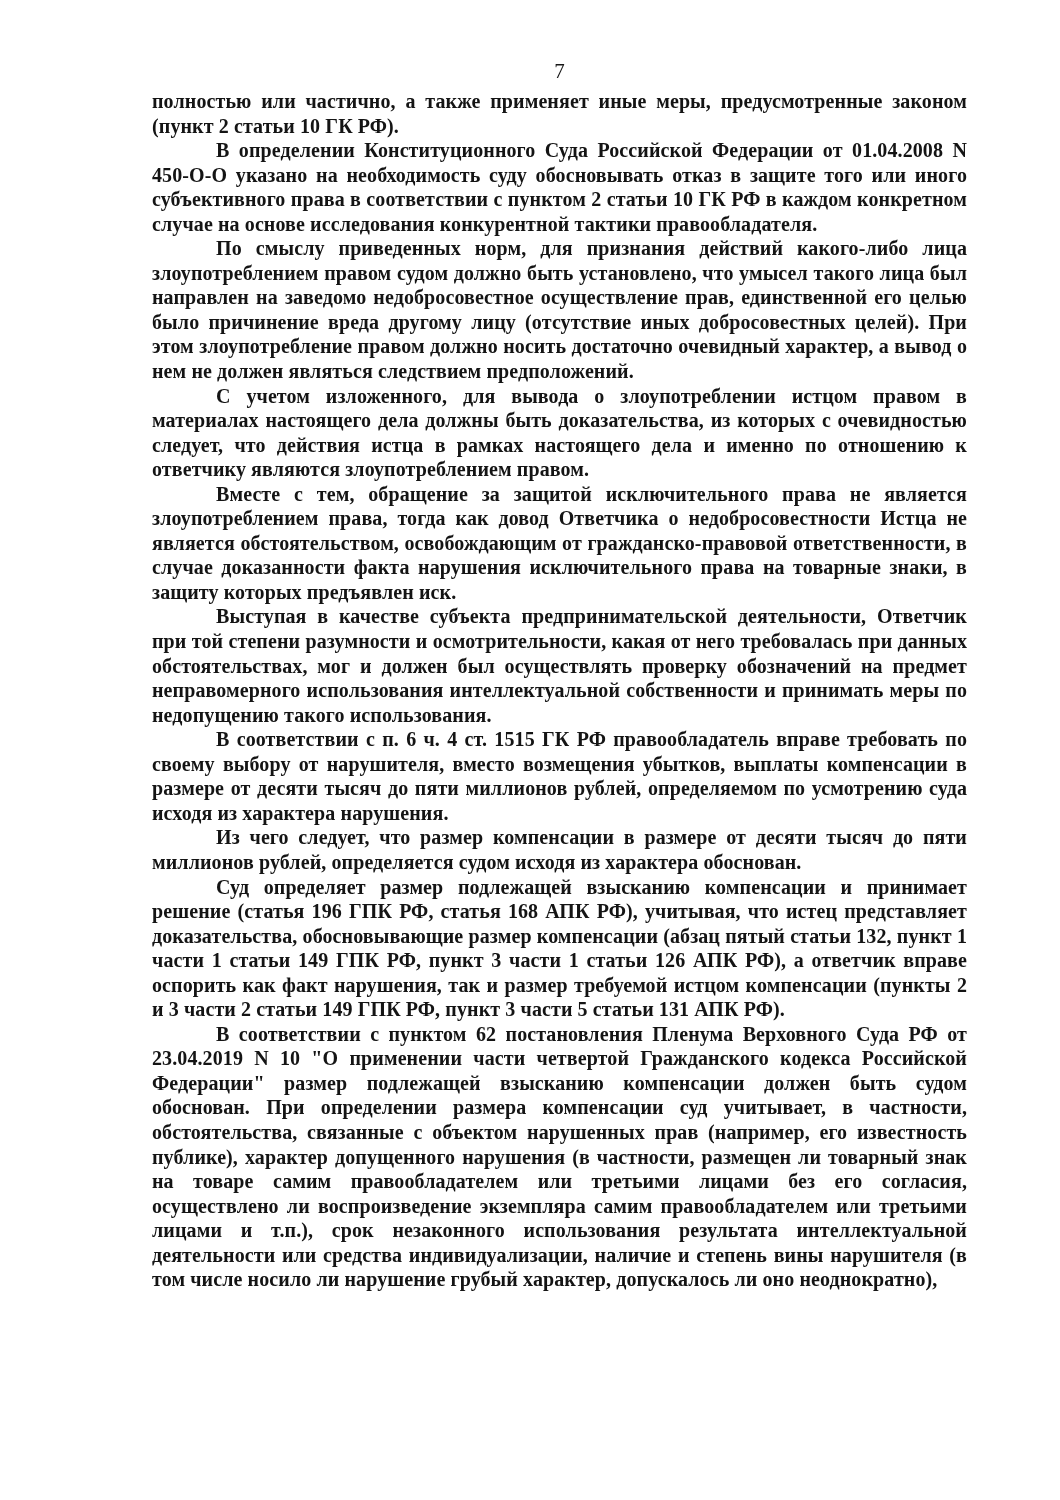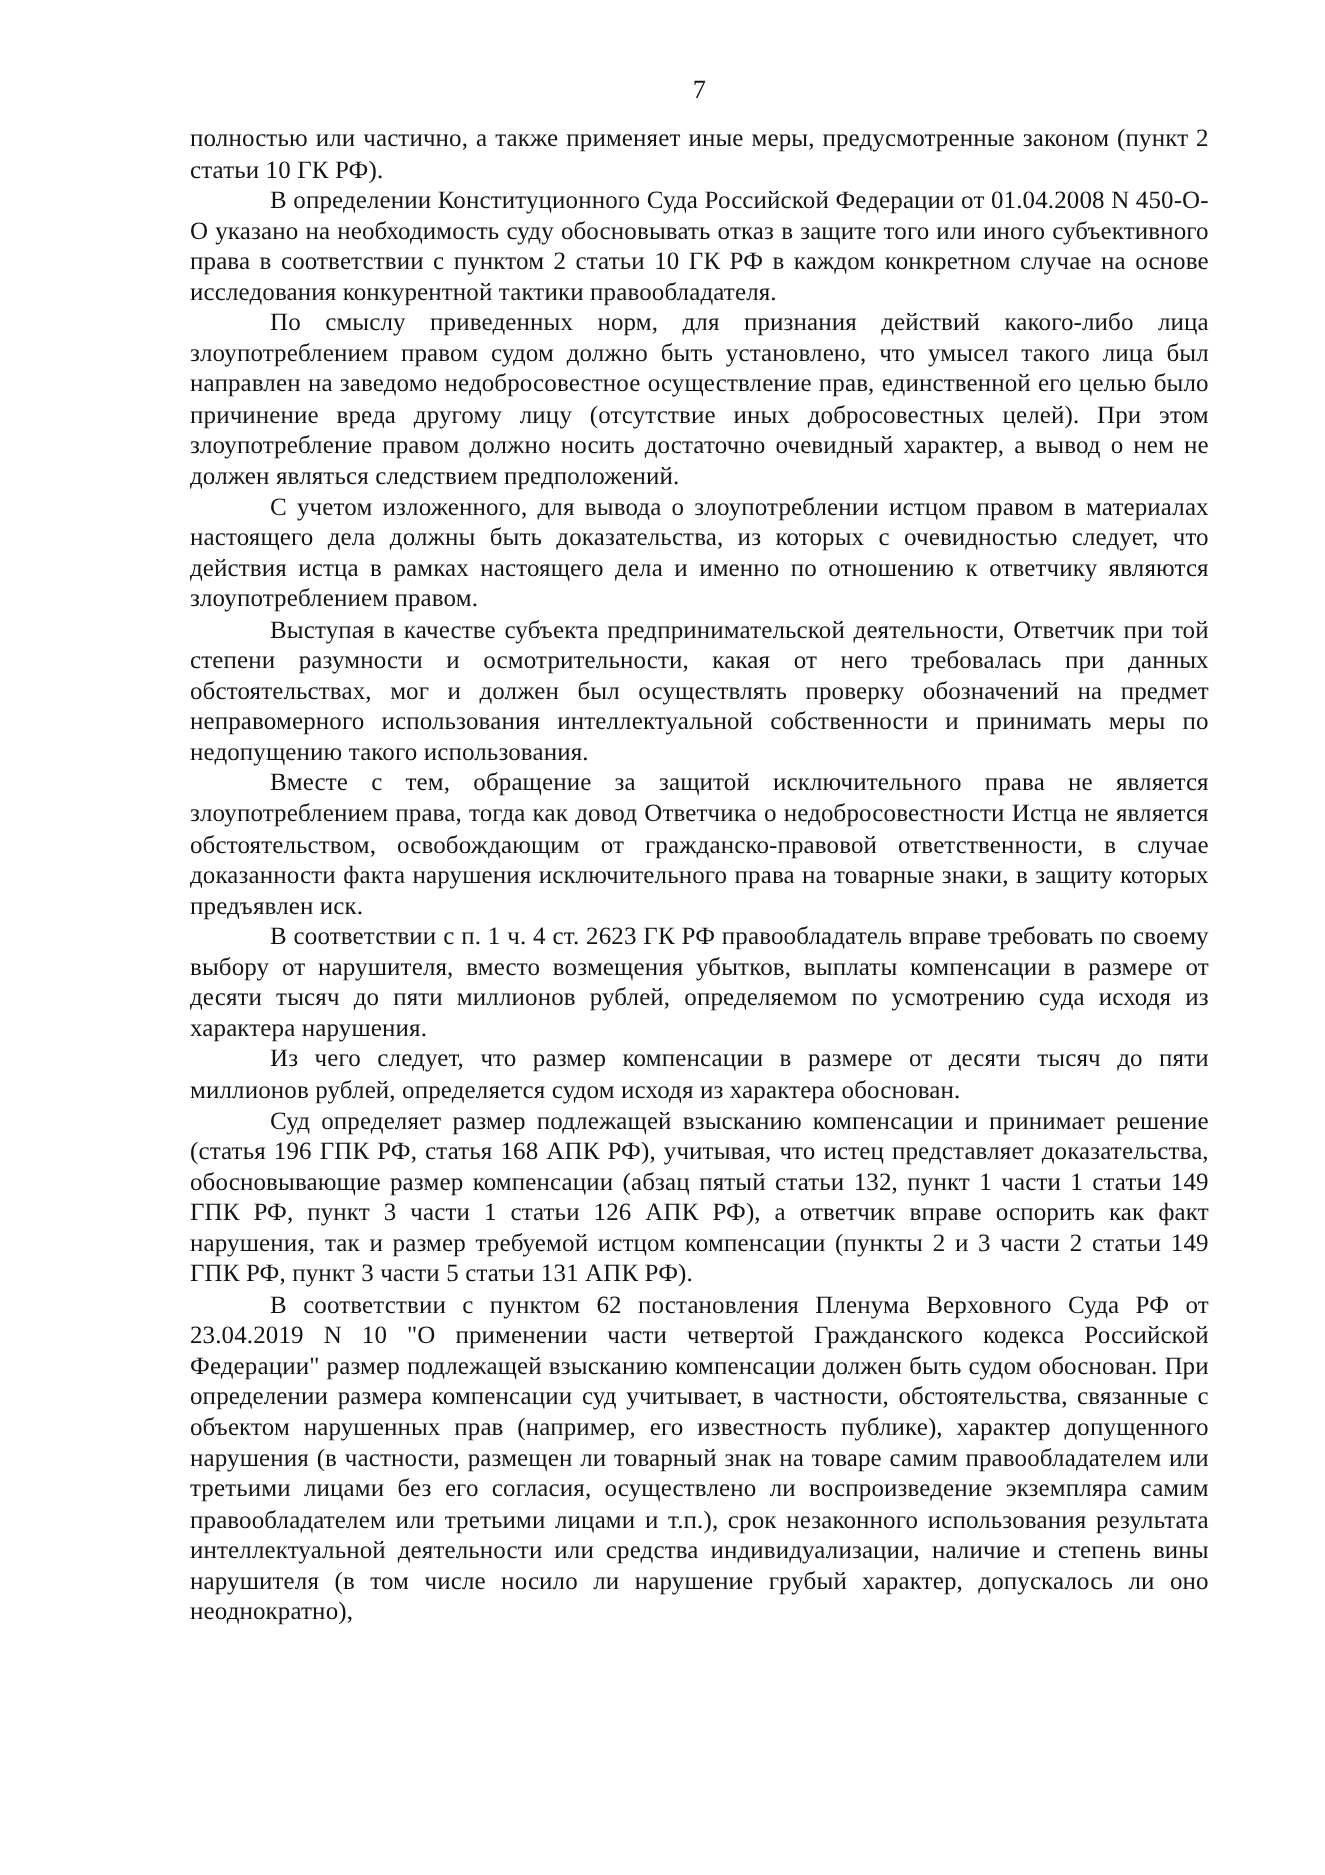--- a/index.html
+++ b/index.html
@@ -25,23 +25,24 @@
       top: 59px;
       left: 152px;
       width: 815px;
       text-align: center;
       font-size: 21px;
       line-height: 25px;
       color: #161616;
     }
     .content {
       position: absolute;
-      top: 99px;
+      top: 89px;
       left: 152px;
       width: 815px;
+      font-weight: bold;
     }
     .content p {
       margin: 0;
       padding: 0;
       font-size: 20px;
       line-height: 24.55px;
       text-align: justify;
       text-indent: 64px;
       color: #141414;
       letter-spacing: 0.1px;
@@ -53,20 +54,20 @@
 </head>
 <body>
 
 <div class="page">
   <div class="page-number">7</div>
   <div class="content">
     <p class="no-indent">полностью или частично, а также применяет иные меры, предусмотренные законом (пункт 2 статьи 10 ГК РФ).</p>
     <p>В определении Конституционного Суда Российской Федерации от 01.04.2008 N 450-О-О указано на необходимость суду обосновывать отказ в защите того или иного субъективного права в соответствии с пунктом 2 статьи 10 ГК РФ в каждом конкретном случае на основе исследования конкурентной тактики правообладателя.</p>
     <p>По смыслу приведенных норм, для признания действий какого-либо лица злоупотреблением правом судом должно быть установлено, что умысел такого лица был направлен на заведомо недобросовестное осуществление прав, единственной его целью было причинение вреда другому лицу (отсутствие иных добросовестных целей). При этом злоупотребление правом должно носить достаточно очевидный характер, а вывод о нем не должен являться следствием предположений.</p>
     <p>С учетом изложенного, для вывода о злоупотреблении истцом правом в материалах настоящего дела должны быть доказательства, из которых с очевидностью следует, что действия истца в рамках настоящего дела и именно по отношению к ответчику являются злоупотреблением правом.</p>
+    <p>Вместе с тем, обращение за защитой исключительного права не является злоупотреблением права, тогда как довод Ответчика о недобросовестности Истца не является обстоятельством, освобождающим от гражданско-правовой ответственности, в случае доказанности факта нарушения исключительного права на товарные знаки, в защиту которых предъявлен иск.</p>
     <p>Выступая в качестве субъекта предпринимательской деятельности, Ответчик при той степени разумности и осмотрительности, какая от него требовалась при данных обстоятельствах, мог и должен был осуществлять проверку обозначений на предмет неправомерного использования интеллектуальной собственности и принимать меры по недопущению такого использования.</p>
-    <p>Вместе с тем, обращение за защитой исключительного права не является злоупотреблением права, тогда как довод Ответчика о недобросовестности Истца не является обстоятельством, освобождающим от гражданско-правовой ответственности, в случае доказанности факта нарушения исключительного права на товарные знаки, в защиту которых предъявлен иск.</p>
-    <p>В соответствии с п. 1 ч. 4 ст. 2623 ГК РФ правообладатель вправе требовать по своему выбору от нарушителя, вместо возмещения убытков, выплаты компенсации в размере от десяти тысяч до пяти миллионов рублей, определяемом по усмотрению суда исходя из характера нарушения.</p>
+    <p>В соответствии с п. 6 ч. 4 ст. 1515 ГК РФ правообладатель вправе требовать по своему выбору от нарушителя, вместо возмещения убытков, выплаты компенсации в размере от десяти тысяч до пяти миллионов рублей, определяемом по усмотрению суда исходя из характера нарушения.</p>
     <p>Из чего следует, что размер компенсации в размере от десяти тысяч до пяти миллионов рублей, определяется судом исходя из характера обоснован.</p>
     <p>Суд определяет размер подлежащей взысканию компенсации и принимает решение (статья 196 ГПК РФ, статья 168 АПК РФ), учитывая, что истец представляет доказательства, обосновывающие размер компенсации (абзац пятый статьи 132, пункт 1 части 1 статьи 149 ГПК РФ, пункт 3 части 1 статьи 126 АПК РФ), а ответчик вправе оспорить как факт нарушения, так и размер требуемой истцом компенсации (пункты 2 и 3 части 2 статьи 149 ГПК РФ, пункт 3 части 5 статьи 131 АПК РФ).</p>
     <p>В соответствии с пунктом 62 постановления Пленума Верховного Суда РФ от 23.04.2019 N 10 "О применении части четвертой Гражданского кодекса Российской Федерации" размер подлежащей взысканию компенсации должен быть судом обоснован. При определении размера компенсации суд учитывает, в частности, обстоятельства, связанные с объектом нарушенных прав (например, его известность публике), характер допущенного нарушения (в частности, размещен ли товарный знак на товаре самим правообладателем или третьими лицами без его согласия, осуществлено ли воспроизведение экземпляра самим правообладателем или третьими лицами и т.п.), срок незаконного использования результата интеллектуальной деятельности или средства индивидуализации, наличие и степень вины нарушителя (в том числе носило ли нарушение грубый характер, допускалось ли оно неоднократно),</p>
   </div>
 </div>
 
 </body></html>

